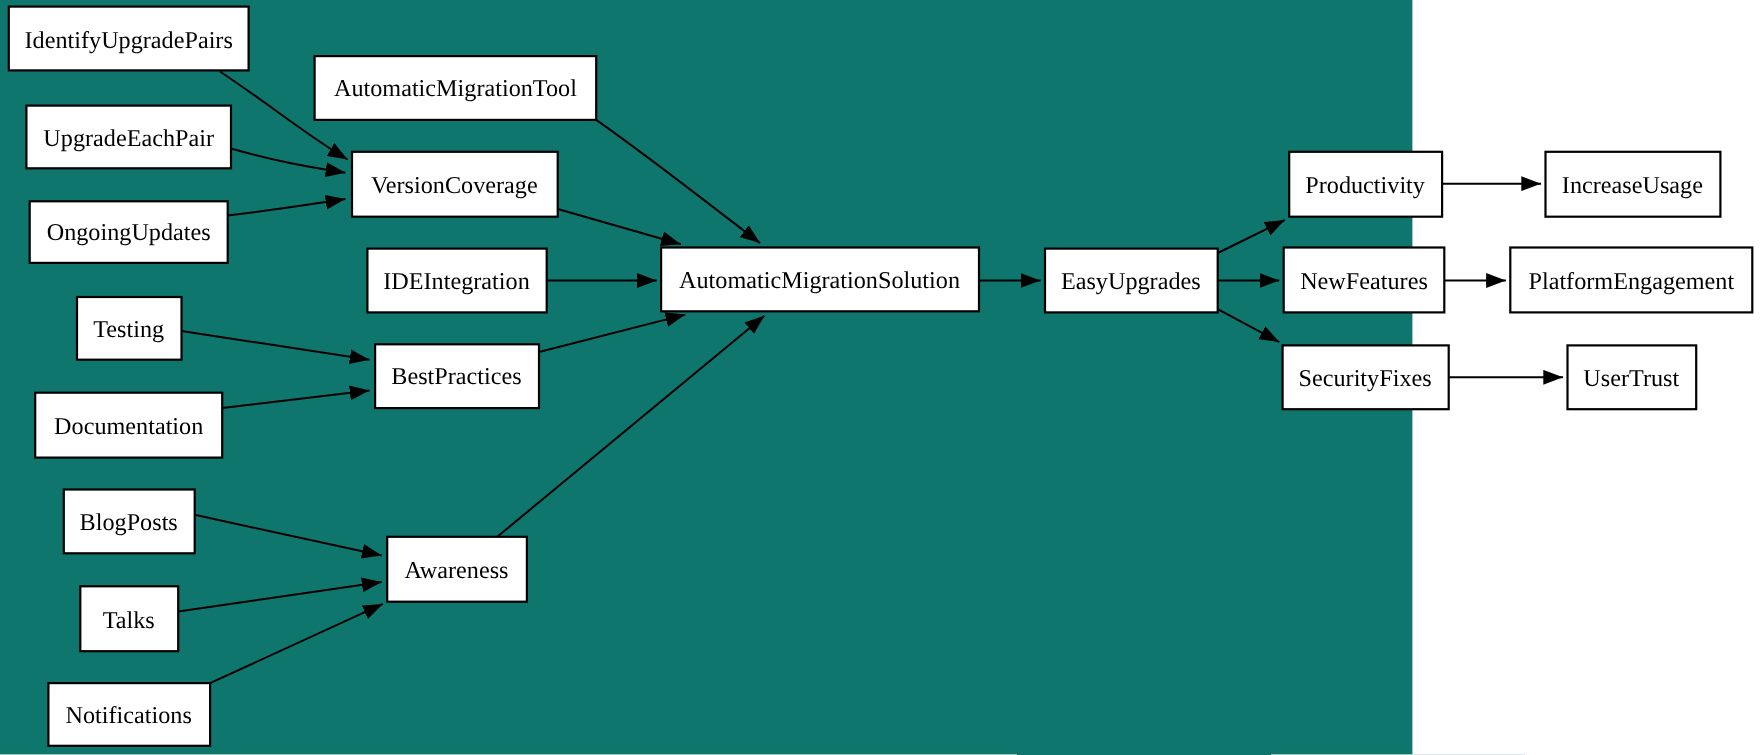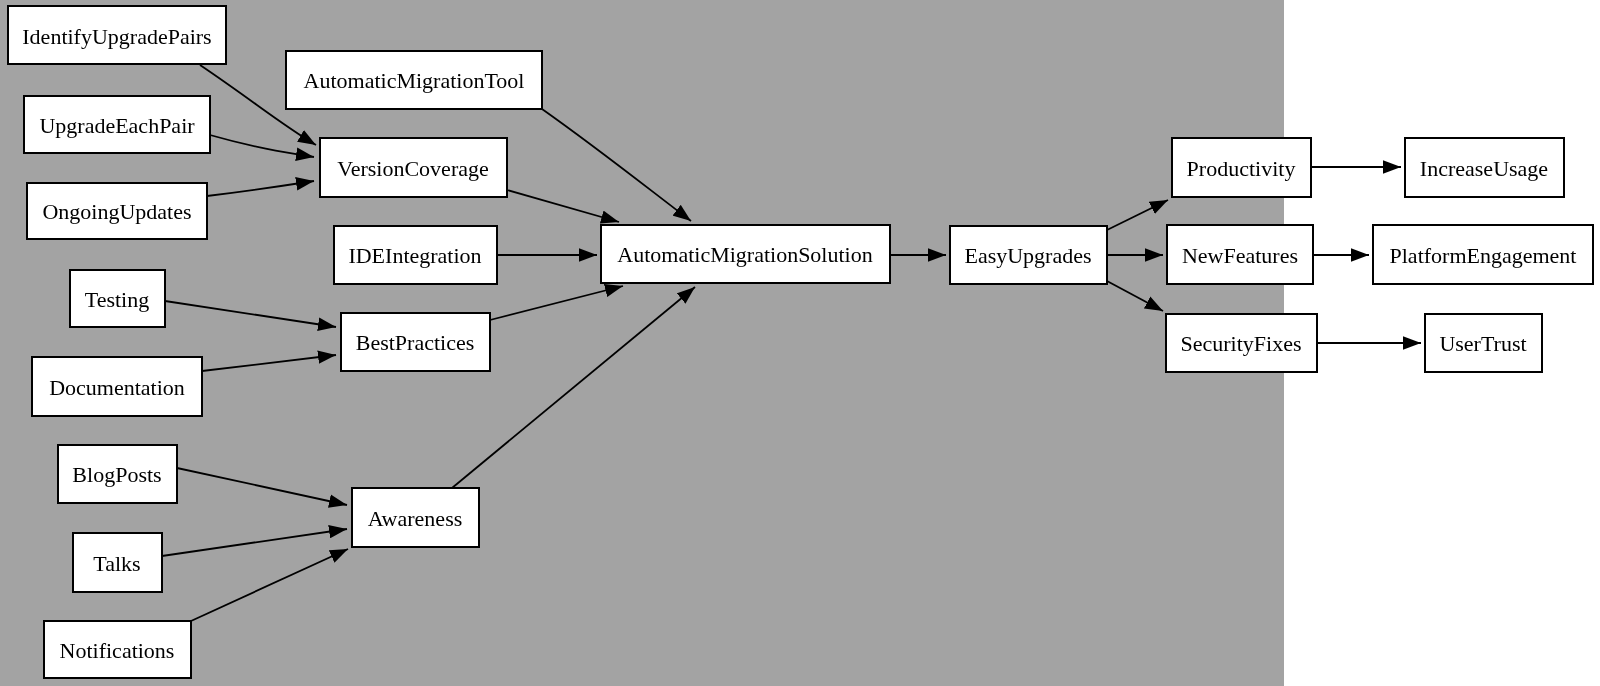--- a/index.html
+++ b/index.html
@@ -4,21 +4,21 @@
 <style>
   html, body {
     margin: 0;
     padding: 0;
     background: #ffffff;
   }
   .canvas {
     width: 1284px;
     height: 686px;
     position: relative;
-    background: #a3a3a3;
+    background: #0f766e;
   }
   svg { display: block; }
   .node rect {
     fill: #ffffff;
     stroke: #000000;
     stroke-width: 2;
   }
   .node text {
     font-family: "Liberation Serif", "DejaVu Serif", serif;
     font-size: 22px;

